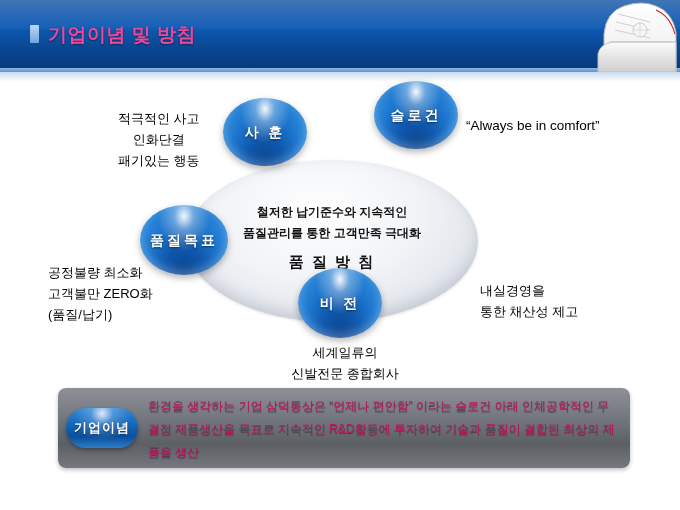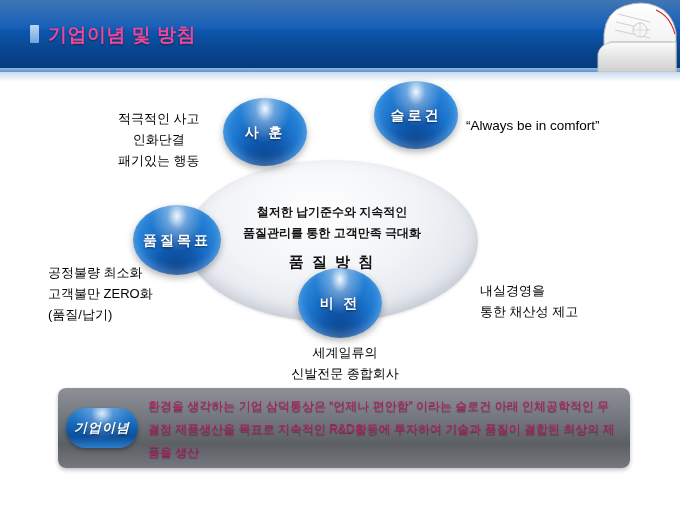--- a/index.html
+++ b/index.html
@@ -119,21 +119,21 @@
   .orb-label {
     color: #ffffff;
     font-weight: bold;
     font-size: 14px;
     letter-spacing: 3px;
     text-shadow: 0 1px 2px rgba(0,0,0,0.5);
     margin-top: 2px;
   }
   #orb-sahun   { left: 223px; top: 98px;  width: 84px; height: 68px; }
   #orb-slogan  { left: 374px; top: 81px;  width: 84px; height: 68px; }
-  #orb-quality { left: 133px; top: 205px; width: 88px; height: 70px; justify-content: center; }
+  #orb-quality { left: 140px; top: 205px; width: 88px; height: 70px; justify-content: center; }
   #orb-will    { left: 444px; top: 205px; width: 84px; height: 68px; }
   #orb-vision  { left: 298px; top: 268px; width: 84px; height: 70px; }
 
   
   .outer-text {
     position: absolute;
     color: #000000;
     font-weight: normal;
     font-size: 13px;
     line-height: 21px;
@@ -163,21 +163,20 @@
     width: 72px;
     height: 40px;
     border-radius: 20px;
     background:
       radial-gradient(ellipse at 50% 14%, rgba(255,255,255,0.85) 0%, rgba(255,255,255,0.20) 22%, rgba(255,255,255,0) 55%),
       linear-gradient(180deg, #2f87d8 0%, #1668bb 40%, #0d4f9b 72%, #2a7ec9 100%);
     box-shadow: 0 2px 4px rgba(0,0,0,0.35);
     display: flex;
     align-items: center;
     justify-content: center;
-    font-style: italic;
   }
   #bottom-badge-label {
     color: #ffffff;
     font-weight: bold;
     font-size: 13px;
     letter-spacing: 1px;
     text-shadow: 0 1px 2px rgba(0,0,0,0.45);
   }
   #bottom-text {
     position: absolute;

